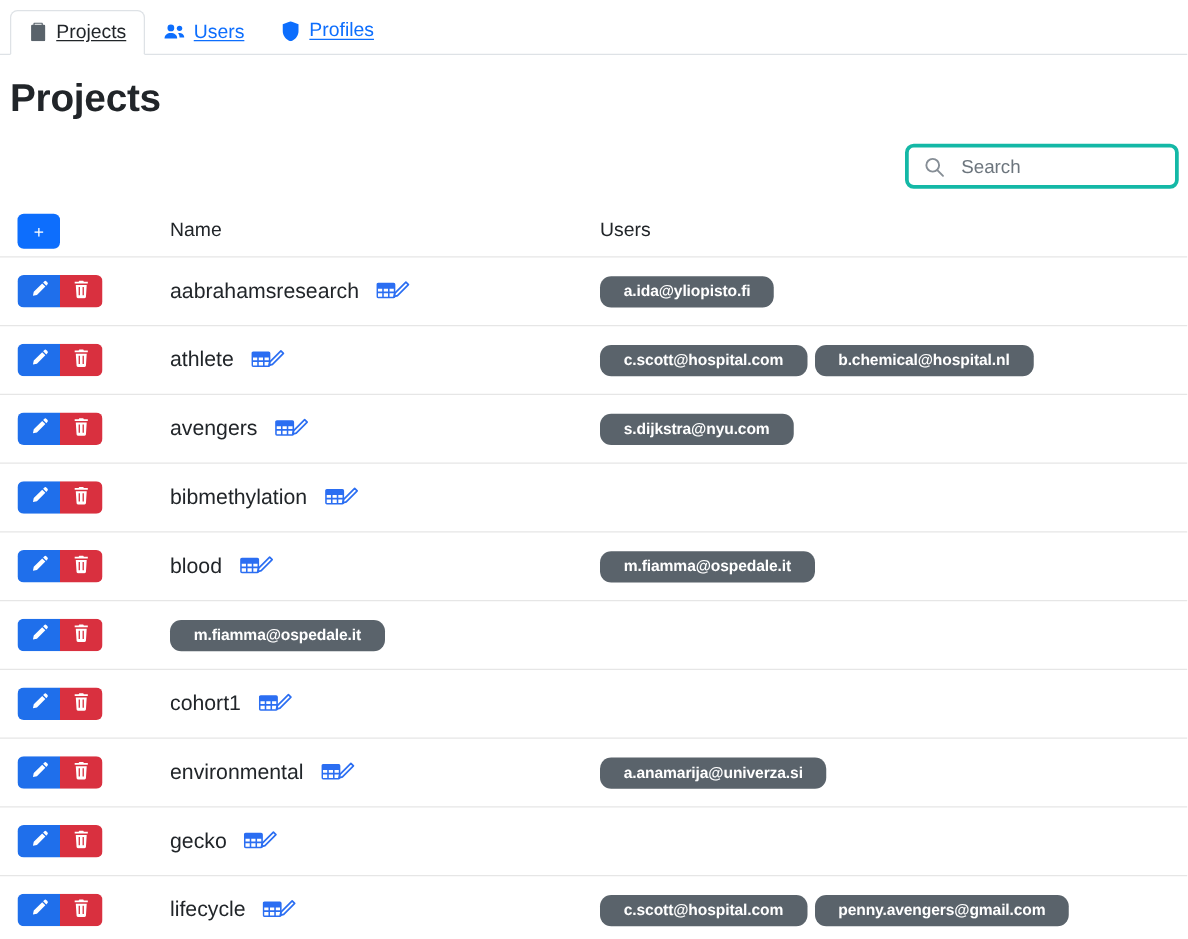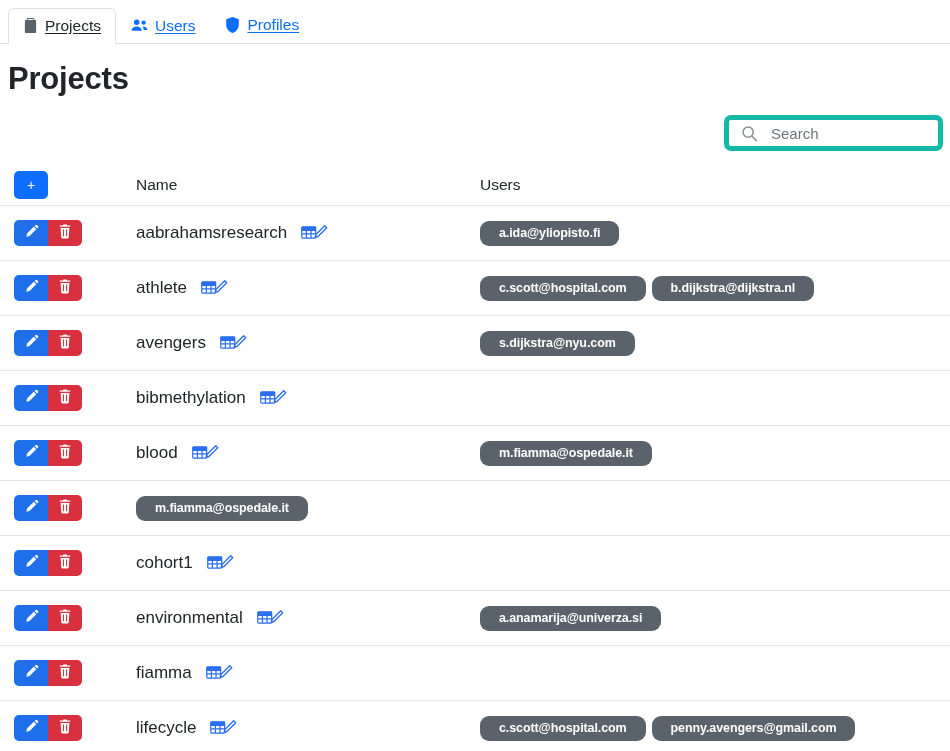--- a/index.html
+++ b/index.html
@@ -69,21 +69,21 @@
     justify-content: flex-end;
     padding: 18px 7px 0 0;
   }
   .search-box {
     display: flex;
     align-items: center;
     gap: 11px;
     width: 219px;
     height: 36px;
     padding: 0 12px;
-    border: 5px solid #14b8a6;
+    border: 3px solid #14b8a6;
     border-radius: 7px;
     background: #fff;
   }
   .search-input {
     border: 0;
     outline: 0;
     font-size: 15px;
     color: #6c757d;
     font-family: inherit;
     width: 100%;
@@ -276,21 +276,21 @@
               </g>
               <rect x="0.8" y="2.6" width="14.4" height="3.6" fill="#2b6ef2"></rect>
               <g fill="none" stroke="#2b6ef2" stroke-width="1.4" stroke-linejoin="round">
                 <path d="M24.6 1.4l2.1 2.1-9.1 9.1-2.9.8.8-2.9 9.1-9.1z"></path>
               </g>
             </svg>
           </span>
         </div>
         <div class="col-users">
           <span class="badge">c.scott@hospital.com</span>
-          <span class="badge">b.dijkstra@dijkstra.nl</span>
+          <span class="badge">b.chemical@hospital.nl</span>
         </div>
       </div>
       <div class="row">
         <div class="col-actions"><span class="btn-group">
             <button class="btn-edit">
               <span><svg width="15" height="15" viewBox="0 0 16 16" fill="#ffffff">
                   <path d="M12.1 1.2a1.4 1.4 0 0 1 2 0l.7.7a1.4 1.4 0 0 1 0 2l-.9.9-2.7-2.7.9-.9zM10.4 2.9l2.7 2.7-7.2 7.2-3.4.7.7-3.4 7.2-7.2z"></path>
                 </svg></span>
             </button>
             <button class="btn-del">
@@ -466,21 +466,21 @@
                   <path d="M12.1 1.2a1.4 1.4 0 0 1 2 0l.7.7a1.4 1.4 0 0 1 0 2l-.9.9-2.7-2.7.9-.9zM10.4 2.9l2.7 2.7-7.2 7.2-3.4.7.7-3.4 7.2-7.2z"></path>
                 </svg></span>
             </button>
             <button class="btn-del">
               <span><svg width="14" height="15" viewBox="0 0 16 16" fill="#ffffff">
                   <path d="M6.2 0h3.6l.6 1.1H14v1.6H2V1.1h3.6L6.2 0zM3 4h10l-.7 10.7a1.3 1.3 0 0 1-1.3 1.3H5a1.3 1.3 0 0 1-1.3-1.3L3 4zm2.6 1.8v7.6h1.2V5.8H5.6zm3.6 0v7.6h1.2V5.8H9.2z"></path>
                 </svg></span>
             </button>
           </span></div>
         <div class="col-name">
-          <span class="proj-name">fiamma</span>
+          <span class="proj-name">gecko</span>
           <span class="grid-edit-icon">
             <svg width="27" height="19" viewBox="0 0 28 19">
               <g fill="none" stroke="#2b6ef2" stroke-width="1.3">
                 <rect x="0.8" y="2.6" width="14.4" height="11.6" rx="0.8" fill="#ffffff"></rect>
                 <path d="M0.8 6.2h14.4M0.8 9.9h14.4M5.6 2.6v11.6M10.4 2.6v11.6"></path>
               </g>
               <rect x="0.8" y="2.6" width="14.4" height="3.6" fill="#2b6ef2"></rect>
               <g fill="none" stroke="#2b6ef2" stroke-width="1.4" stroke-linejoin="round">
                 <path d="M24.6 1.4l2.1 2.1-9.1 9.1-2.9.8.8-2.9 9.1-9.1z"></path>
               </g>

